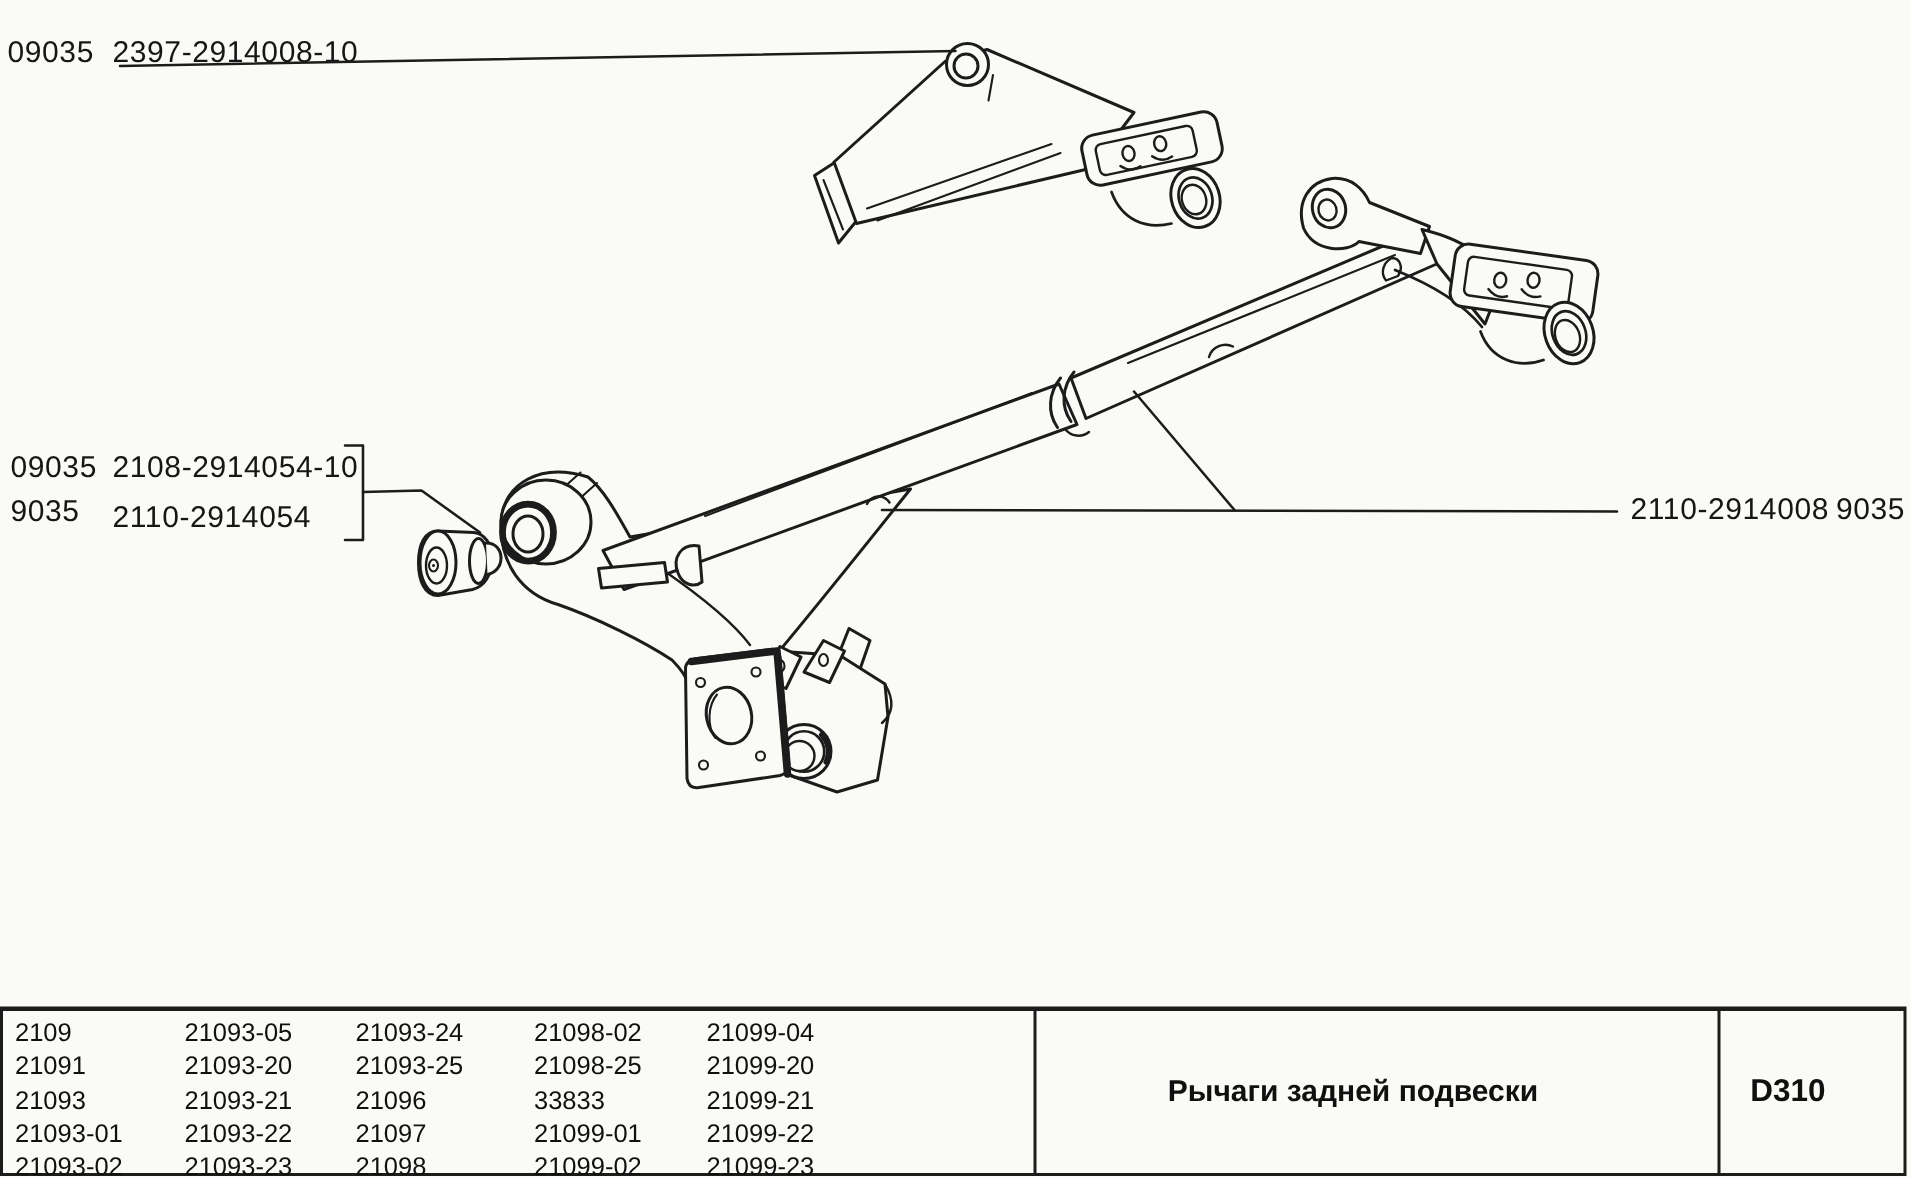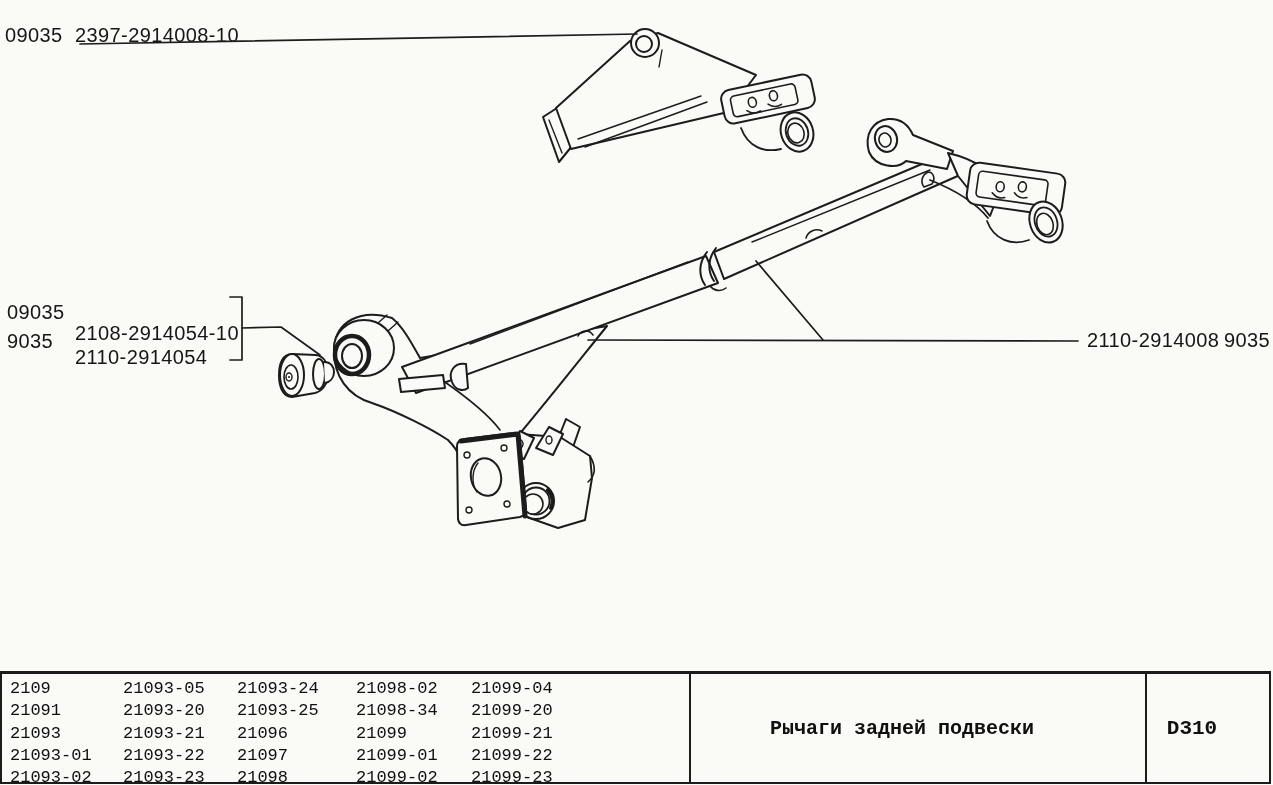--- a/index.html
+++ b/index.html
@@ -14,36 +14,36 @@
     font-family:"Liberation Sans", sans-serif;
     color:#141414;
   }
   .stage{position:absolute;inset:0;}
   svg.draw{position:absolute;left:0;top:0;z-index:3;pointer-events:none;}
   .part-label{position:absolute;z-index:2;font-size:20px;letter-spacing:.4px;white-space:nowrap;color:#161616;}
   .part-label .code{display:inline-block;}
   .lbl-top{left:5px;top:24px;}
   .lbl-top .part{position:absolute;left:70px;top:0;}
   .lbl-left1{left:7px;top:301px;}
-  .lbl-left1 .part{position:absolute;left:68px;top:0;margin-top:21px;}
+  .lbl-left1 .part{position:absolute;left:68px;top:0;}
   .lbl-left2{left:7px;top:330px;}
-  .lbl-left2 .part{position:absolute;left:68px;top:16px;}
+  .lbl-left2 .part{position:absolute;left:68px;top:4px;}
   .lbl-right{left:1087px;top:329px;}
   .lbl-right .code2{position:absolute;left:137px;top:0;}
   .watermark{
     position:absolute;z-index:1;left:783px;top:589px;
     font-size:61px;font-weight:400;letter-spacing:1px;
     color:transparent;-webkit-text-stroke:1.4px var(--wm);
   }
   
   .footer{
     position:absolute;z-index:4;left:0;top:671px;width:1271px;height:113px;
     border:2px solid var(--ink);border-top-width:3px;border-bottom-width:2px;
     box-sizing:border-box;background:var(--bg);
-    font-family:Liberation Mono, monospace;
+    font-family:Liberation Sans, sans-serif;
   }
   .vdiv{position:absolute;top:0;bottom:0;width:2px;background:var(--ink);}
   .vdiv.d1{left:687px;}
   .vdiv.d2{left:1143px;}
   .models{position:absolute;left:0;top:0;width:687px;height:100%;}
   .mcol{position:absolute;top:4px;}
   .mnum{font-size:17px;line-height:22.3px;color:#101010;white-space:nowrap;}
   .descr{
     position:absolute;left:673px;top:0;width:454px;height:100%;
     display:flex;align-items:center;justify-content:center;
@@ -222,22 +222,22 @@
         </div>
         <div class="mcol" style="left: 235px;">
           <div class="mnum">21093-24</div>
           <div class="mnum">21093-25</div>
           <div class="mnum">21096</div>
           <div class="mnum">21097</div>
           <div class="mnum">21098</div>
         </div>
         <div class="mcol" style="left: 354px;">
           <div class="mnum">21098-02</div>
-          <div class="mnum">21098-34</div>
-          <div class="mnum">21099</div>
+          <div class="mnum">21098-25</div>
+          <div class="mnum">33833</div>
           <div class="mnum">21099-01</div>
           <div class="mnum">21099-02</div>
         </div>
         <div class="mcol" style="left: 469px;">
           <div class="mnum">21099-04</div>
           <div class="mnum">21099-20</div>
           <div class="mnum">21099-21</div>
           <div class="mnum">21099-22</div>
           <div class="mnum">21099-23</div>
         </div>

